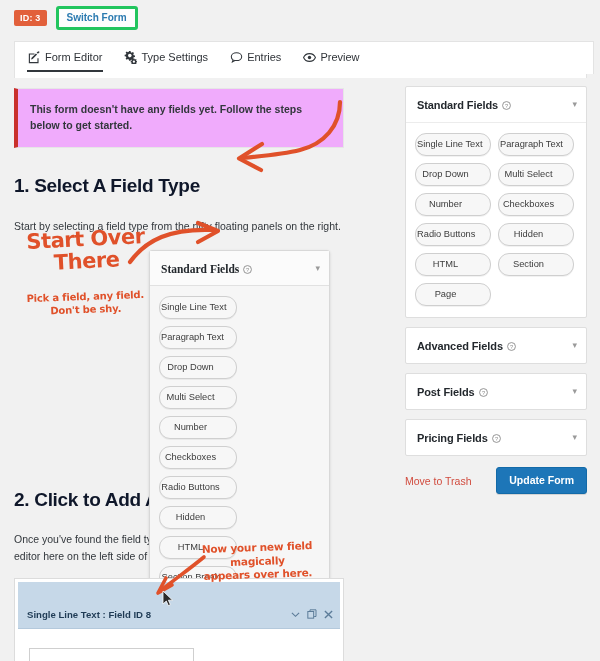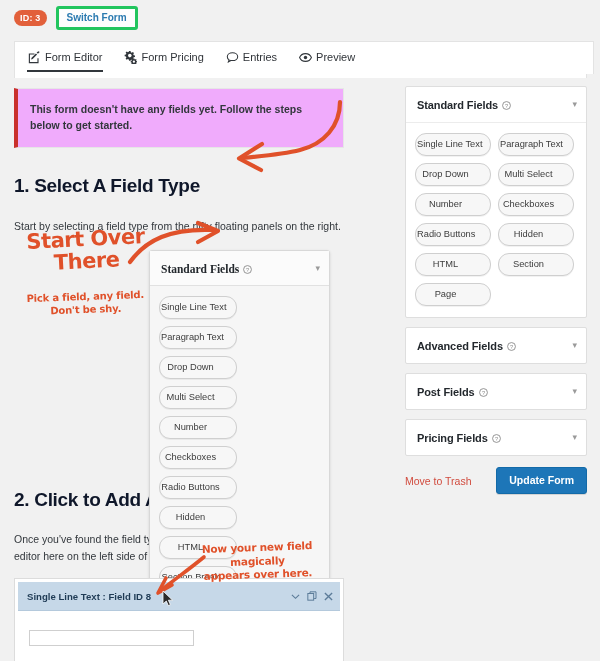--- a/index.html
+++ b/index.html
@@ -16,21 +16,21 @@
   .title-row {
     position: absolute; left: 14px; top: 6px;
     display: flex; align-items: center; gap: 9px;
   }
   .form-title {
     font-size: 19px; font-weight: 400; color: #23282d;
     letter-spacing: -0.2px;
   }
   .id-badge {
     background: #e2603b; color: #fff; font-size: 9px; font-weight: bold;
-    padding: 3px 6px 3px 6px; border-radius: 8px; letter-spacing: .2px;
+    padding: 3px 6px 3px 6px; border-radius: 2px; letter-spacing: .2px;
   }
   .switch-form {
     background: #fdfdfd; border: 3px solid #22c55e; border-radius: 3px;
     color: #2a7ab0; font-size: 10px; font-weight: bold;
     padding: 4px 8px; line-height: 1;
   }
 
   
   .tabbar {
     position: absolute; left: 14px; top: 41px;
@@ -125,21 +125,21 @@
   }
 
   
   .editor-wrap {
     position: absolute; left: 14px; top: 578px; width: 330px;
     background: #fff; border: 1px solid #dcdcdc; padding: 3px;
   }
   .editor-head {
     background: #c6d8e8; border-bottom: 1px solid #b4c9dc;
     display: flex; align-items: center; justify-content: space-between;
-    padding: 5px 7px 5px 9px;
+    padding: 23px 7px 5px 9px;
   }
   .editor-head-title { font-size: 9.6px; font-weight: bold; color: #1f3b55; }
   .editor-head-icons { display: flex; align-items: center; gap: 7px; color: #5c7c99; }
   .editor-body { padding: 12px 11px 22px 11px; }
   .editor-label { font-size: 10.5px; font-weight: bold; color: #32373c; }
   .editor-input {
     display: block; margin-top: 7px; width: 165px; height: 16px;
     background: #fff; border: 1px solid #cfcfcf;
   }
 
@@ -187,21 +187,21 @@
 
     <div class="tab">
       <span class="ico">
         <svg viewBox="0 0 16 16" width="13" height="13">
           <path d="M6.2 0h1.9l.3 1.6 1.2.5 1.3-.9 1.4 1.4-.9 1.3.5 1.2 1.6.3v1.9l-1.6.3-.5 1.2.9 1.3-1.4 1.4-1.3-.9-1.2.5L8.1 12H6.2l-.3-1.6-1.2-.5-1.3.9L2 9.4l.9-1.3-.5-1.2L.8 6.6V4.7l1.6-.3.5-1.2L2 1.9 3.4.5l1.3.9L5.9 1z" fill="#32373c"></path>
           <circle cx="7.15" cy="5.65" r="2.2" fill="#fff"></circle>
           <path d="M11.6 9.2h1.2l.2 1 .8.3.8-.6.9.9-.6.8.3.8 1 .2v1.2l-1 .2-.3.8.6.8-.9.9-.8-.6-.8.3-.2 1h-1.2l-.2-1-.8-.3-.8.6-.9-.9.6-.8-.3-.8-1-.2v-1.2l1-.2.3-.8-.6-.8.9-.9.8.6.8-.3z" fill="#32373c"></path>
           <circle cx="12.2" cy="13.2" r="1.4" fill="#fff"></circle>
         </svg>
       </span>
-      <span>Form Pricing</span>
+      <span>Type Settings</span>
     </div>
 
     <div class="tab">
       <span class="ico">
         <svg viewBox="0 0 16 16" width="13" height="13">
             <path d="M8 2.2c3.6 0 6.4 2.1 6.4 4.8S11.6 11.8 8 11.8c-.7 0-1.4-.1-2-.2l-3.1 1.8.9-2.5C2.3 10 1.6 8.7 1.6 7 1.6 4.3 4.4 2.2 8 2.2z" fill="none" stroke="#32373c" stroke-width="1.3"></path>
           </svg>
       </span>
       <span>Entries</span>
     </div>

